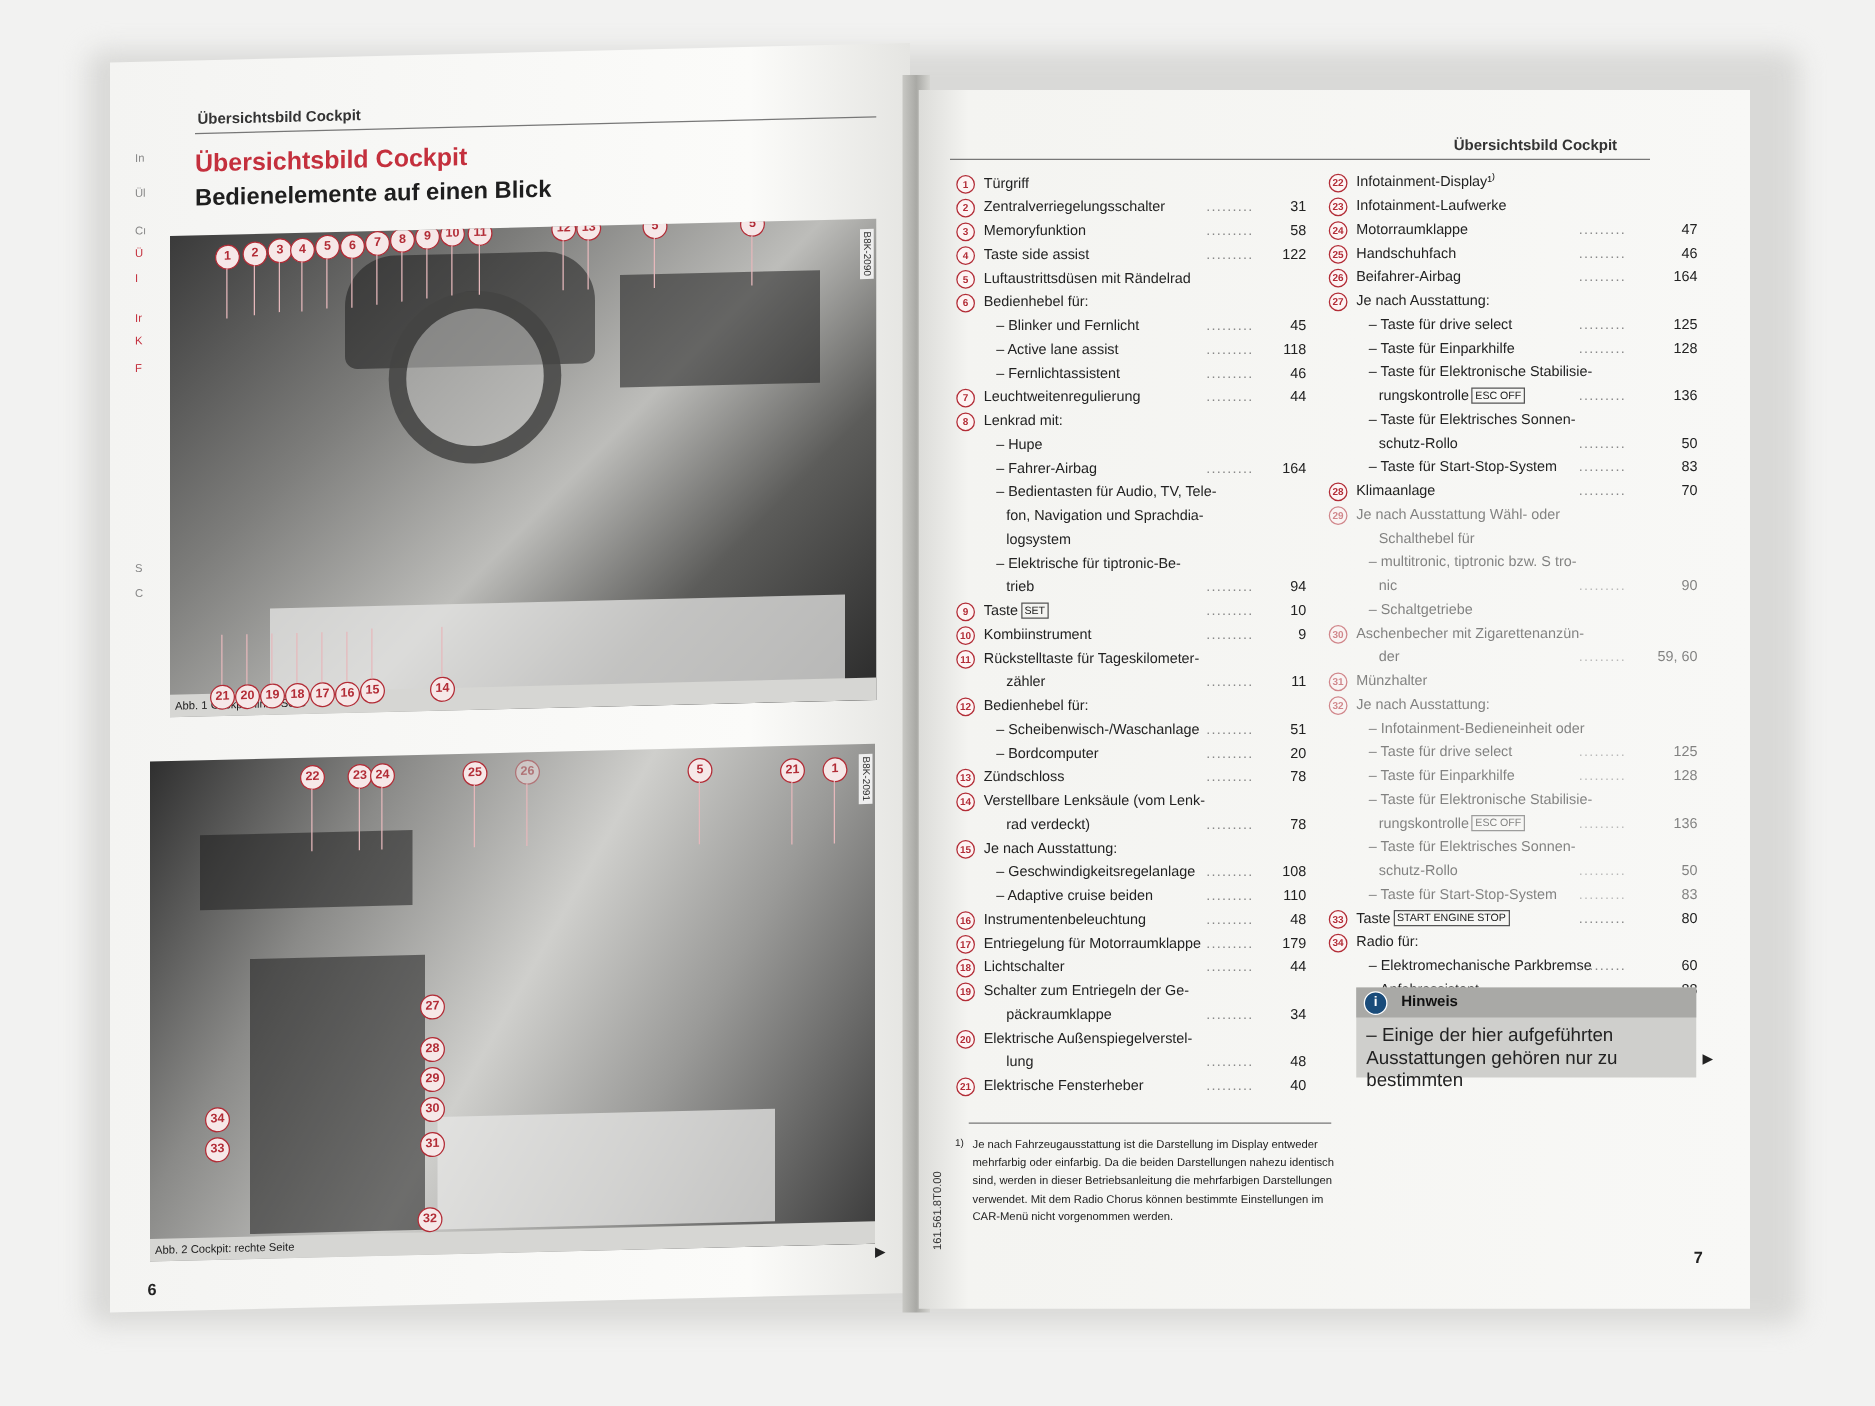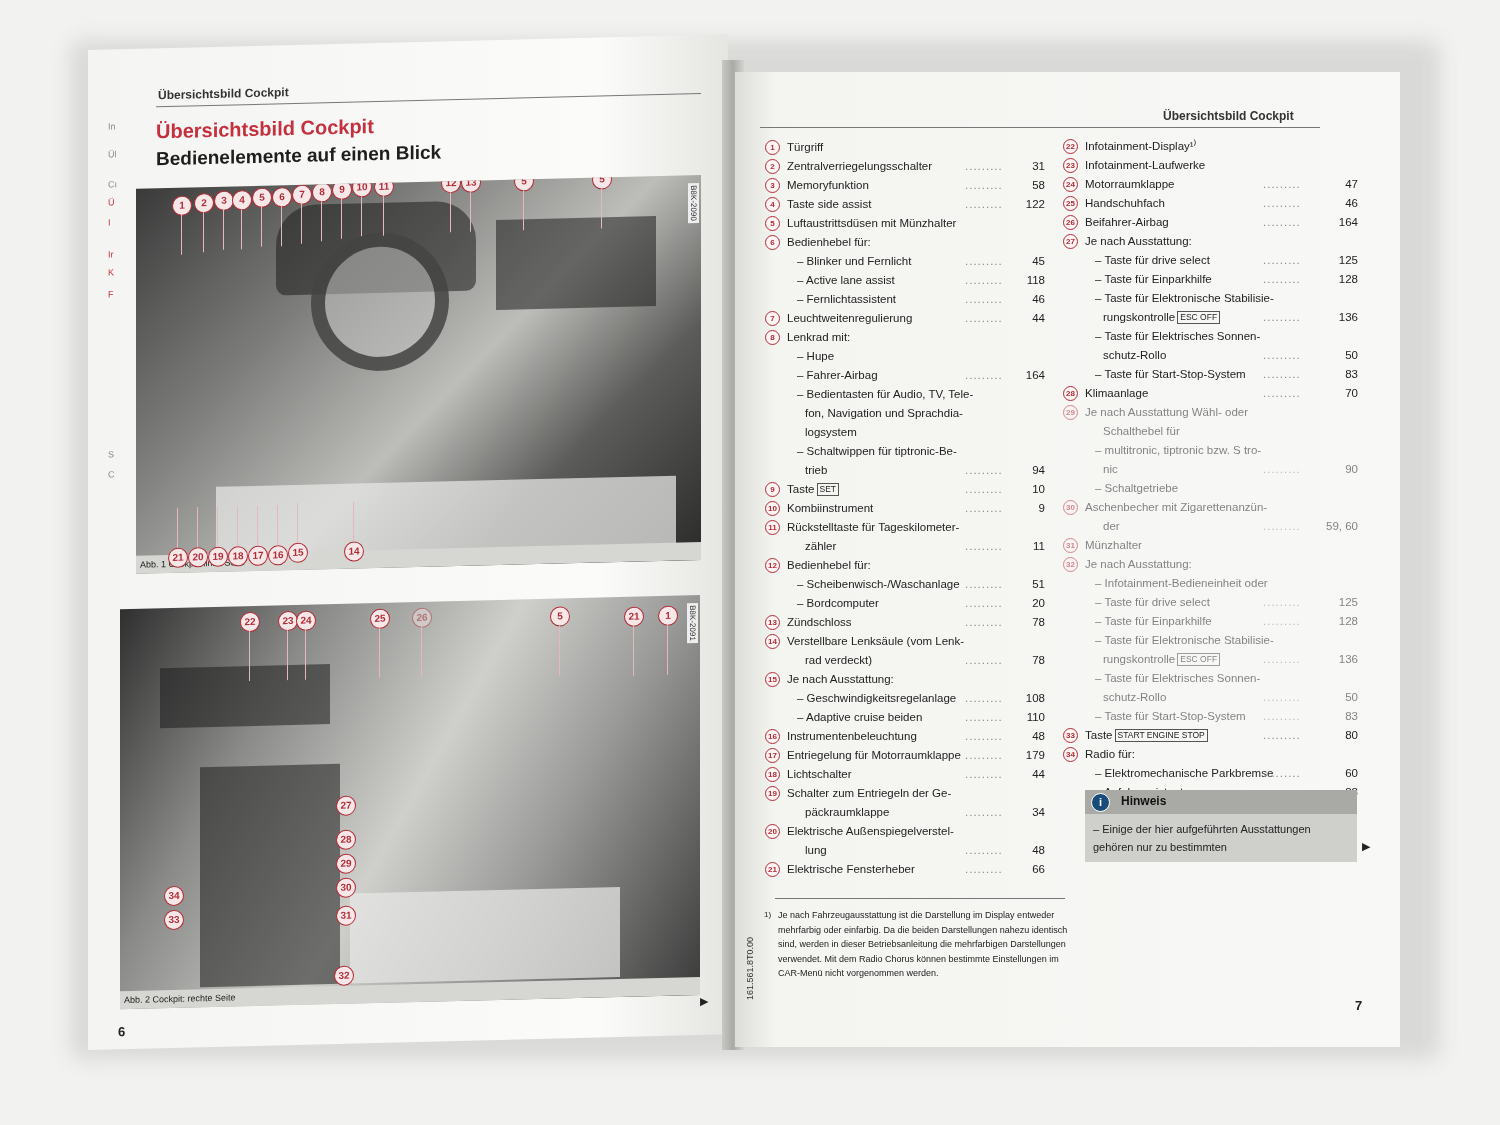--- a/index.html
+++ b/index.html
@@ -32,21 +32,21 @@
   .legend .sub .label{left:32px;}
   .legend .cont .label{left:40px;}
   .legend .dots{position:absolute;color:#888;letter-spacing:1px;}
   .legend .page-ref{position:absolute;right:0;text-align:right;}
   .legend-right .row.faded{opacity:.55;}
   .key{display:inline-block;border:1px solid #555;font-size:8.5px;line-height:11px;padding:0 2px;margin-left:2px;vertical-align:1px;}
   .note-box{position:absolute;left:1085px;top:790px;width:272px;height:72px;background:#cfcfcc;}
   .note-head{position:absolute;left:0;top:0;right:0;height:24px;background:#a9a9a6;}
   .info-icon{position:absolute;left:6px;top:3px;width:17px;height:17px;border-radius:50%;background:#1a4c7a;color:#fff;font-size:11px;font-weight:bold;text-align:center;line-height:17px;border:1.5px solid #fff;}
   .note-title{position:absolute;left:36px;top:4px;font-size:12px;font-weight:bold;color:#111;}
-  .note-text{position:absolute;left:8px;top:30px;width:258px;font-size:11px;line-height:18px;color:#222;}
+  .note-text{position:absolute;left:8px;top:30px;width:258px;font-size:15px;line-height:18px;color:#222;}
   .footnote{position:absolute;left:778px;top:908px;width:290px;font-size:9px;line-height:14.5px;color:#222;}
   .footnote-mark{position:absolute;left:-14px;top:0;font-size:8px;}
   .footnote-rule{position:absolute;left:775px;top:898px;width:290px;height:1px;background:#777;}
   .doc-code{position:absolute;left:745px;top:1000px;transform:rotate(-90deg);transform-origin:left top;font-size:9px;color:#333;}
 </style>
 </head>
 <body>
 
 <div class="bg-shadow"></div>
 
@@ -192,21 +192,21 @@
       <span class="page-ref">58</span>
     </div>
     <div class="row">
       <span class="num">4</span>
       <span class="label"><span>Taste side assist</span></span>
       <span class="dots" style="left: 200px; width: 30px;">.........</span>
       <span class="page-ref">122</span>
     </div>
     <div class="row">
       <span class="num">5</span>
-      <span class="label"><span>Luftaustrittsdüsen mit Münzhalter</span></span>
+      <span class="label"><span>Luftaustrittsdüsen mit Rändelrad</span></span>
     </div>
     <div class="row">
       <span class="num">6</span>
       <span class="label"><span>Bedienhebel für:</span></span>
     </div>
     <div class="row sub">
       <span class="label"><span>– Blinker und Fernlicht</span></span>
       <span class="dots" style="left: 200px; width: 30px;">.........</span>
       <span class="page-ref">45</span>
     </div>
@@ -241,21 +241,21 @@
     <div class="row sub">
       <span class="label"><span>– Bedientasten für Audio, TV, Tele-</span></span>
     </div>
     <div class="row cont">
       <span class="label"><span>fon, Navigation und Sprachdia-</span></span>
     </div>
     <div class="row cont">
       <span class="label"><span>logsystem</span></span>
     </div>
     <div class="row sub">
-      <span class="label"><span>– Schaltwippen für tiptronic-Be-</span></span>
+      <span class="label"><span>– Elektrische für tiptronic-Be-</span></span>
     </div>
     <div class="row cont">
       <span class="label"><span>trieb</span></span>
       <span class="dots" style="left: 200px; width: 30px;">.........</span>
       <span class="page-ref">94</span>
     </div>
     <div class="row">
       <span class="num">9</span>
       <span class="label"><span>Taste</span><span class="key">SET</span></span>
       <span class="dots" style="left: 200px; width: 30px;">.........</span>
@@ -352,21 +352,21 @@
     </div>
     <div class="row cont">
       <span class="label"><span>lung</span></span>
       <span class="dots" style="left: 200px; width: 30px;">.........</span>
       <span class="page-ref">48</span>
     </div>
     <div class="row">
       <span class="num">21</span>
       <span class="label"><span>Elektrische Fensterheber</span></span>
       <span class="dots" style="left: 200px; width: 30px;">.........</span>
-      <span class="page-ref">66</span>
+      <span class="page-ref">40</span>
     </div>
   </div>
 <div class="legend legend-right" id="legend-right" style="left:1063px;top:137px;width:295px;">
     <div class="row">
       <span class="num">22</span>
       <span class="label"><span>Infotainment-Display¹⁾</span></span>
     </div>
     <div class="row">
       <span class="num">23</span>
       <span class="label"><span>Infotainment-Laufwerke</span></span>

